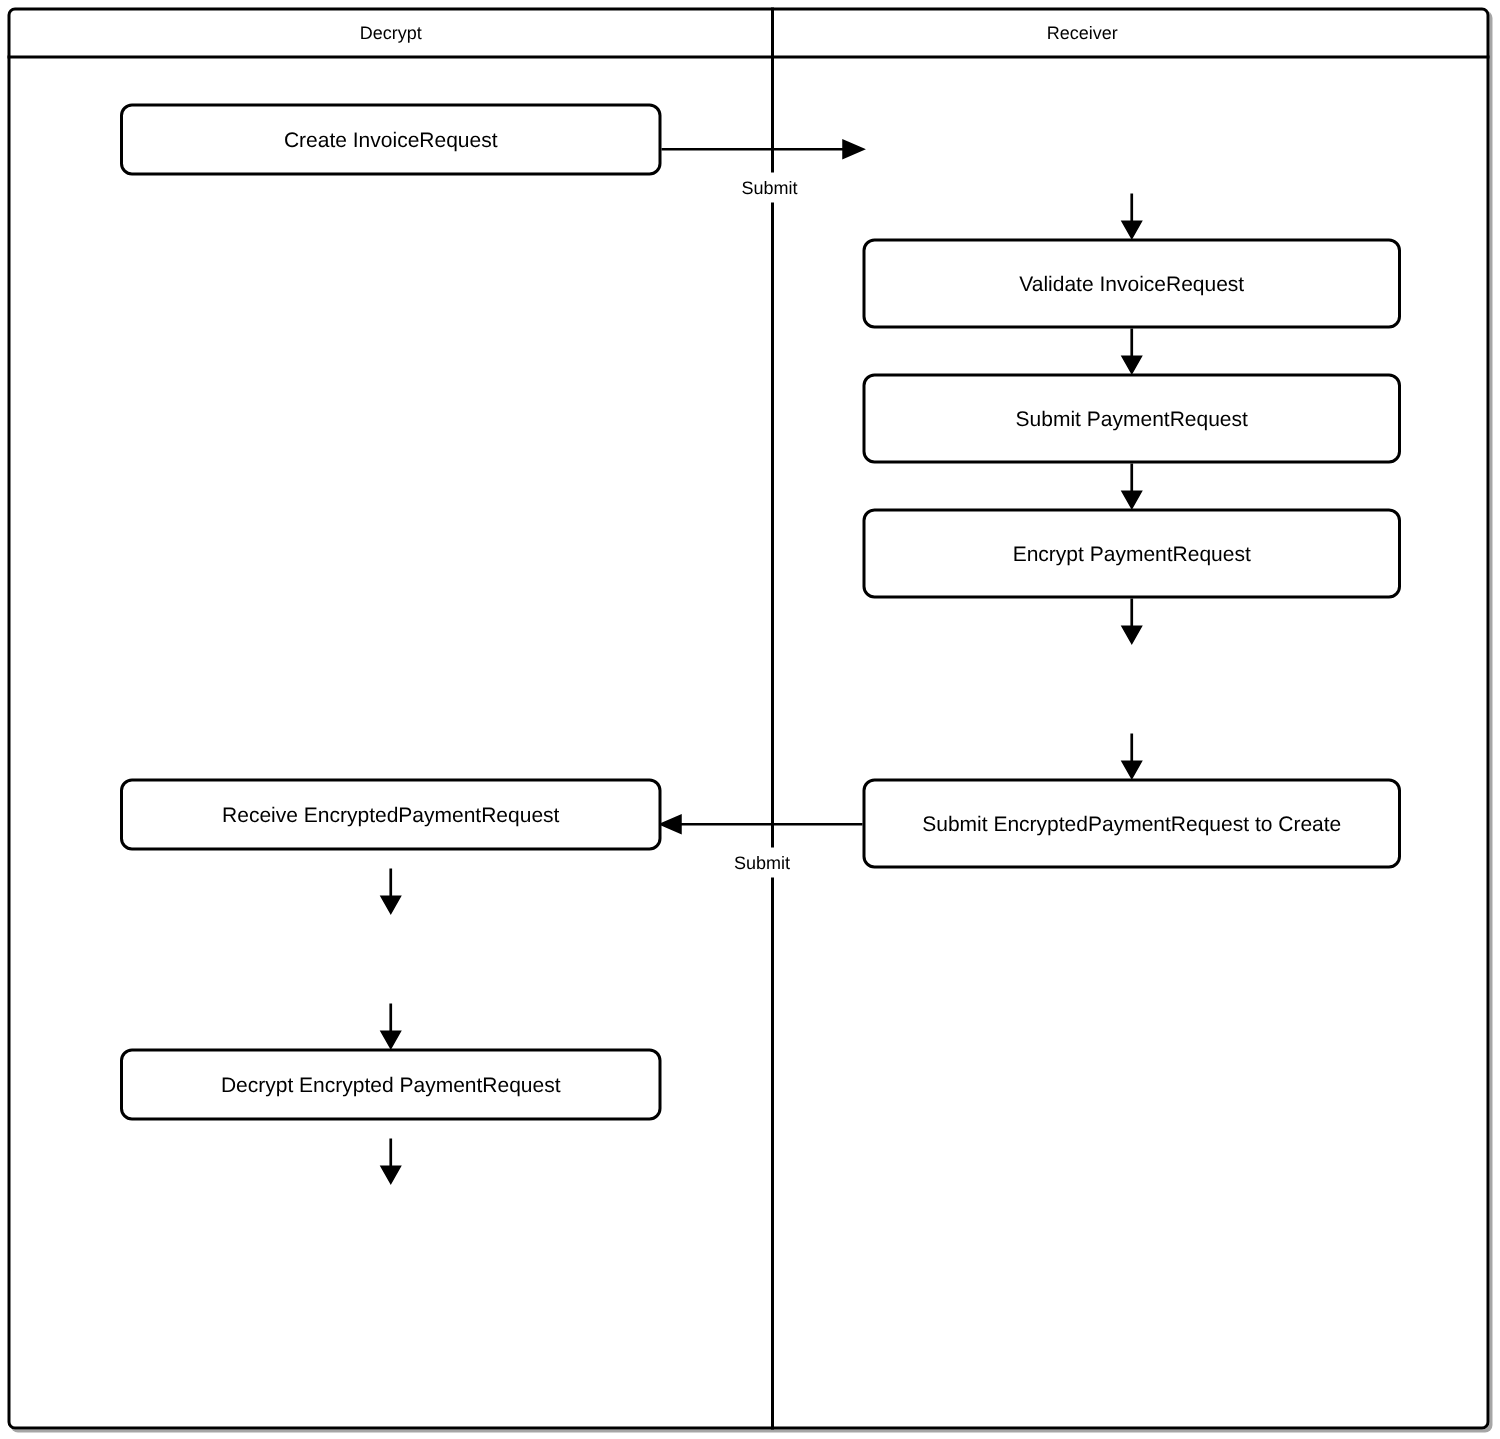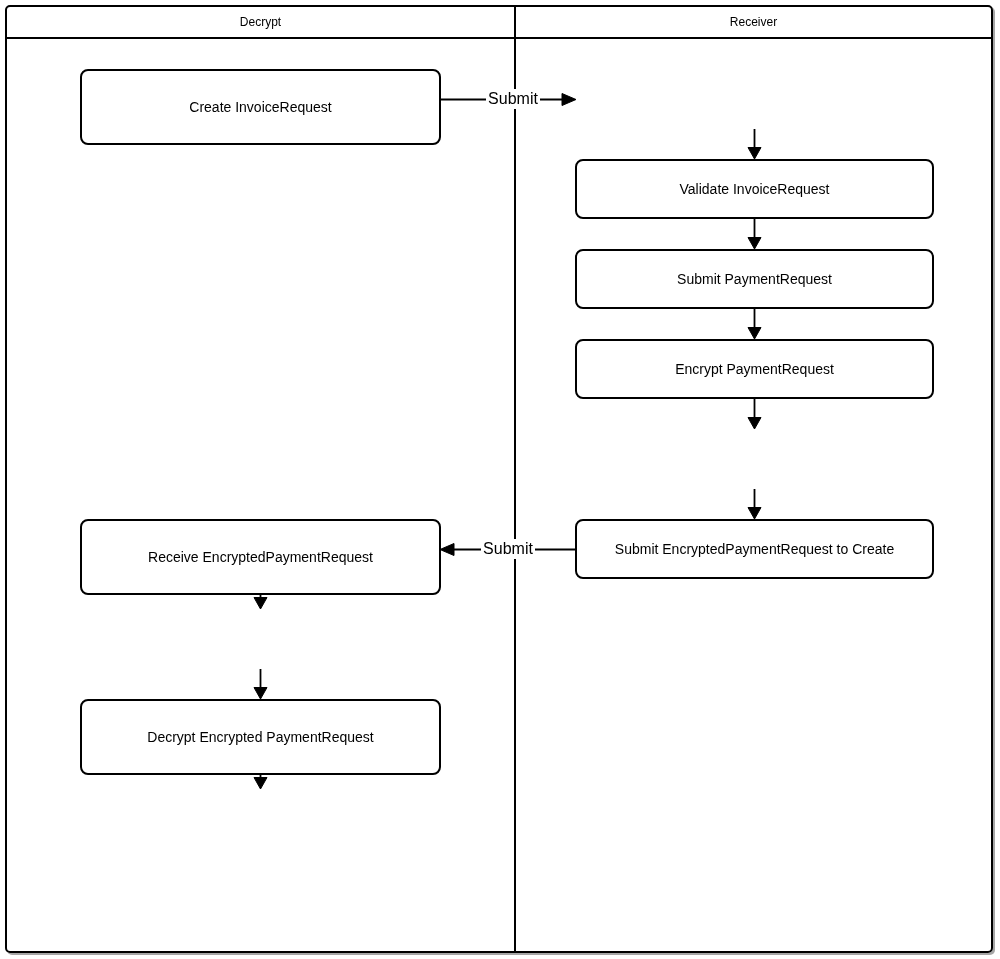--- a/index.html
+++ b/index.html
@@ -34,51 +34,52 @@
     width: 988px; height: 2px;
     background: #000;
   }
   .lane-title {
     position: absolute;
     top: 7px; height: 30px;
     display: flex; align-items: center; justify-content: center;
     font-size: 12px;
   }
   .lane-title.sender   { left: 7px;   width: 507px; }
-  .lane-title.receiver { left: 516px; width: 475px; }
+  .lane-title.receiver { left: 484px; width: 475px; }
   .node {
     position: absolute;
     box-sizing: border-box;
     background: #ffffff;
     border: 2px solid #000;
     border-radius: 8px;
     display: flex; align-items: center; justify-content: center;
     text-align: center;
     font-size: 14px;
     line-height: 1.3;
     padding: 2px 12px;
     z-index: 3;
   }
-  .sender-node   { left: 80px;  width: 361px; height: 76px; }
+  .sender-node   { left: 80px;  width: 361px; height: 48px; }
   .receiver-node { left: 575px; width: 359px; height: 60px; }
   .arrows {
     position: absolute;
     left: 0; top: 0;
     width: 1000px; height: 959px;
     z-index: 2;
     pointer-events: none;
   }
   .arrows line { stroke: #000; stroke-width: 1.8; }
   .arrows polygon { fill: #000; stroke: #000; }
   .edge-label {
     position: absolute;
     background: #ffffff;
-    font-size: 16px;
+    font-size: 12px;
     display: flex; align-items: center; justify-content: center;
     z-index: 4;
+    margin-top: 26px;
   }
   .edge-label.submit-1 { left: 486px; top: 89px;  width: 54px; height: 20px; }
   .edge-label.submit-2 { left: 481px; top: 539px; width: 54px; height: 20px; }
 </style>
 </head>
 <body>
 
 <div class="canvas">
 
   <div class="frame"></div>

